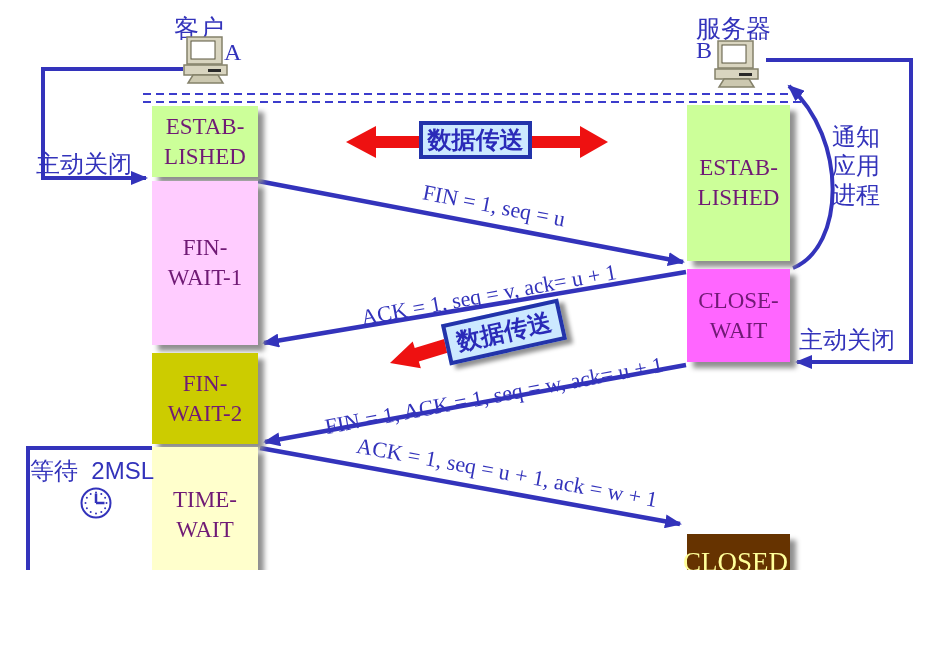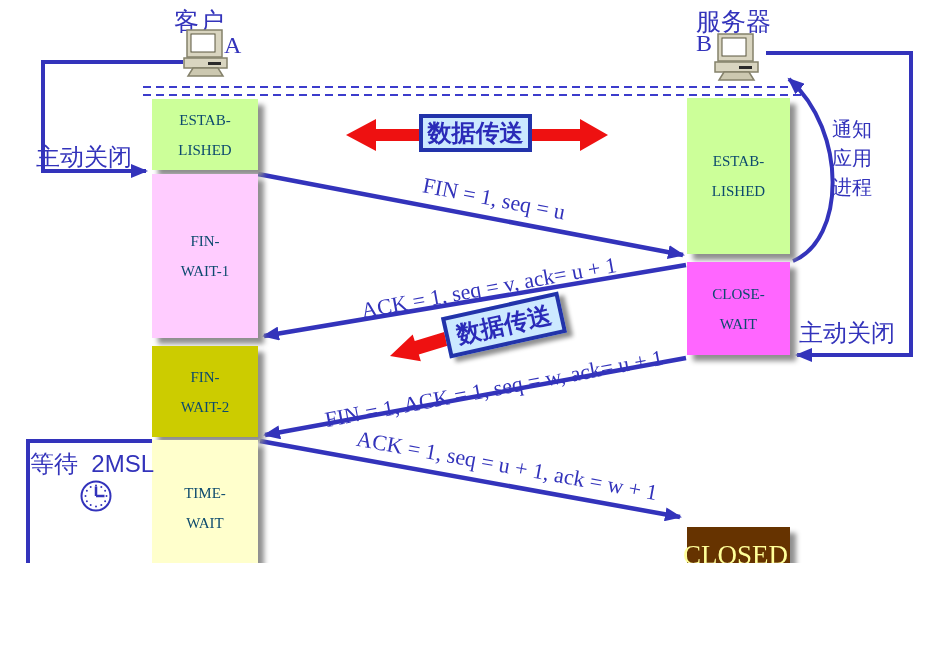--- a/index.html
+++ b/index.html
@@ -1,21 +1,21 @@
 <!DOCTYPE html>
 <html><head>
 <meta charset="utf-8">
 <style>
   html,body{margin:0;padding:0;background:#fff;}
   .diagram{position:relative;width:934px;height:563px;background:#ffffff;
-           font-family:"Liberation Sans",sans-serif;overflow:hidden;}
+           font-family:"Liberation Sans",sans-serif;overflow:hidden;margin-top:7px;}
   .overlay{position:absolute;left:0;top:0;z-index:1;}
   .state{position:absolute;z-index:2;display:flex;align-items:center;justify-content:center;
-         text-align:center;font-family:"Liberation Serif",serif;font-size:15px;line-height:30px;
-         color:#0c4a6e;white-space:pre-line;box-shadow:6px 6px 5px #909090;}
+         text-align:center;font-family:"Liberation Serif",serif;font-size:23px;line-height:30px;
+         color:#701a75;white-space:pre-line;box-shadow:6px 6px 5px #909090;}
   .state.closed{font-size:27px;text-align:center;}
   .cn{position:absolute;z-index:3;color:#3333bb;font-size:24px;white-space:pre-line;}
   .host-title{position:absolute;z-index:3;color:#3333bb;font-size:25px;}
   .host-letter{position:absolute;z-index:3;color:#3333bb;font-size:24px;
                font-family:"Liberation Serif",serif;}
   .msg{position:absolute;z-index:3;font-family:"Liberation Serif",serif;font-size:22px;
        color:#3333bb;white-space:nowrap;}
   .dt-box{position:absolute;z-index:4;background:#cce9ff;border:4px solid #2233aa;
           color:#2a2ab8;font-size:24px;font-weight:bold;display:flex;align-items:center;
           justify-content:center;box-sizing:border-box;}
@@ -103,21 +103,21 @@
   <div class="msg" style="left:489px;top:288px;transform:translate(-50%,-50%) rotate(-10.3deg);">ACK = 1, seq = v, ack= u + 1</div>
   <div class="msg" style="left:494px;top:389px;transform:translate(-50%,-50%) rotate(-10.5deg);">FIN = 1, ACK = 1, seq = w, ack= u + 1</div>
   <div class="msg" style="left:507px;top:466px;transform:translate(-50%,-50%) rotate(10.3deg);">ACK = 1, seq = u + 1, ack = w + 1</div>
 
   <div class="dt-box" style="left:419px;top:114px;width:113px;height:38px;">数据传送</div>
   <div class="dt-box" style="left:504px;top:325px;width:120px;height:42px;
        transform:translate(-50%,-50%) rotate(-12.5deg);box-shadow:5px 5px 4px #909090;">数据传送</div>
 
   <div class="cn" style="left:36px;top:141px;text-align:right;">主动关闭</div>
   <div class="cn" style="left:799px;top:317px;">主动关闭</div>
-  <div class="cn" style="left:832px;top:115px;font-size:20px;line-height:29px;">通知
+  <div class="cn" style="left:832px;top:115px;font-size:24px;line-height:29px;">通知
 应用
 进程</div>
   <div class="cn" style="left:30px;top:448px;white-space:pre;">等待  2MSL</div>
 
   <div class="icon-wrap" style="left:79px;top:479px;">
     <svg width="34" height="34" viewBox="0 0 34 34">
       <circle cx="17" cy="17" r="14.5" fill="none" stroke="#3333bb" stroke-width="2"></circle>
       <g fill="#3333bb">
         <circle cx="17" cy="6.5" r="1"></circle>
           <circle cx="22.3" cy="7.9" r="1"></circle>

